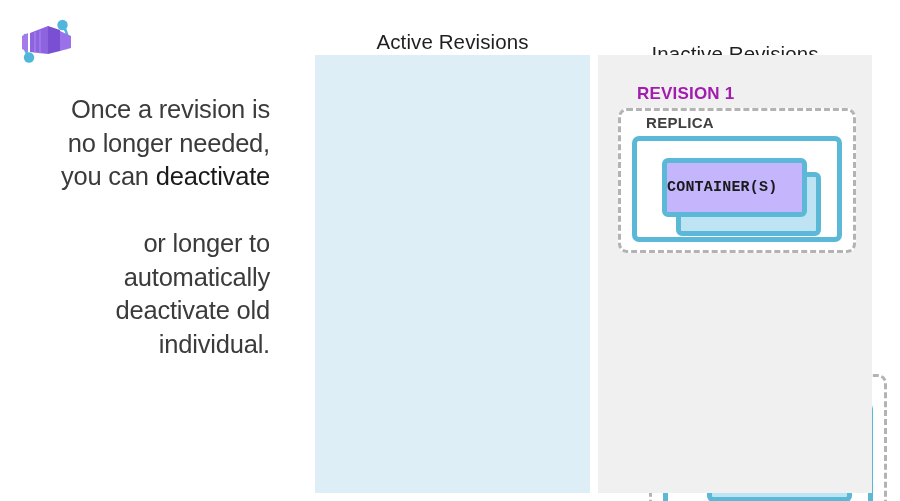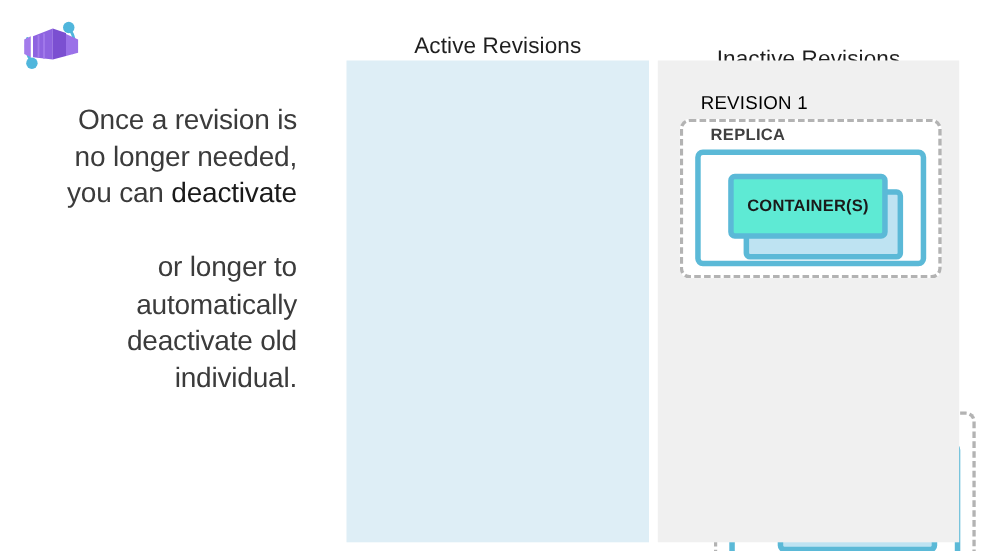--- a/index.html
+++ b/index.html
@@ -73,22 +73,22 @@
 
   
   .revision {
     position: absolute;
   }
   .revision-label {
     position: absolute;
     left: 19px;
     top: 0;
     font-size: 17px;
-    font-weight: 400;
-    color: #000000;
+    font-weight: 700;
+    color: #a21caf;
     letter-spacing: 0.2px;
     white-space: nowrap;
   }
   .dashed-box {
     position: absolute;
     left: 0;
     top: 24px;
     width: 100%;
     height: 145px;
     box-sizing: border-box;
@@ -132,24 +132,24 @@
   }
   .container-front {
     position: absolute;
     left: 44px;
     top: 74px;
     width: 145px;
     height: 59px;
     box-sizing: border-box;
     border: 5px solid #5bb9d7;
     border-radius: 6px;
-    background: #5eead4;
+    background: #c4b5fd;
     display: flex;
     align-items: center;
-    justify-content: center;
+    font-family: Liberation Mono, monospace;
   }
   .container-front span {
     font-size: 15px;
     font-weight: 700;
     color: #1a1a1a;
     letter-spacing: 0.2px;
   }
 
   
   .revision.rev1 { left: 618px; top: 84px;  width: 238px; }

